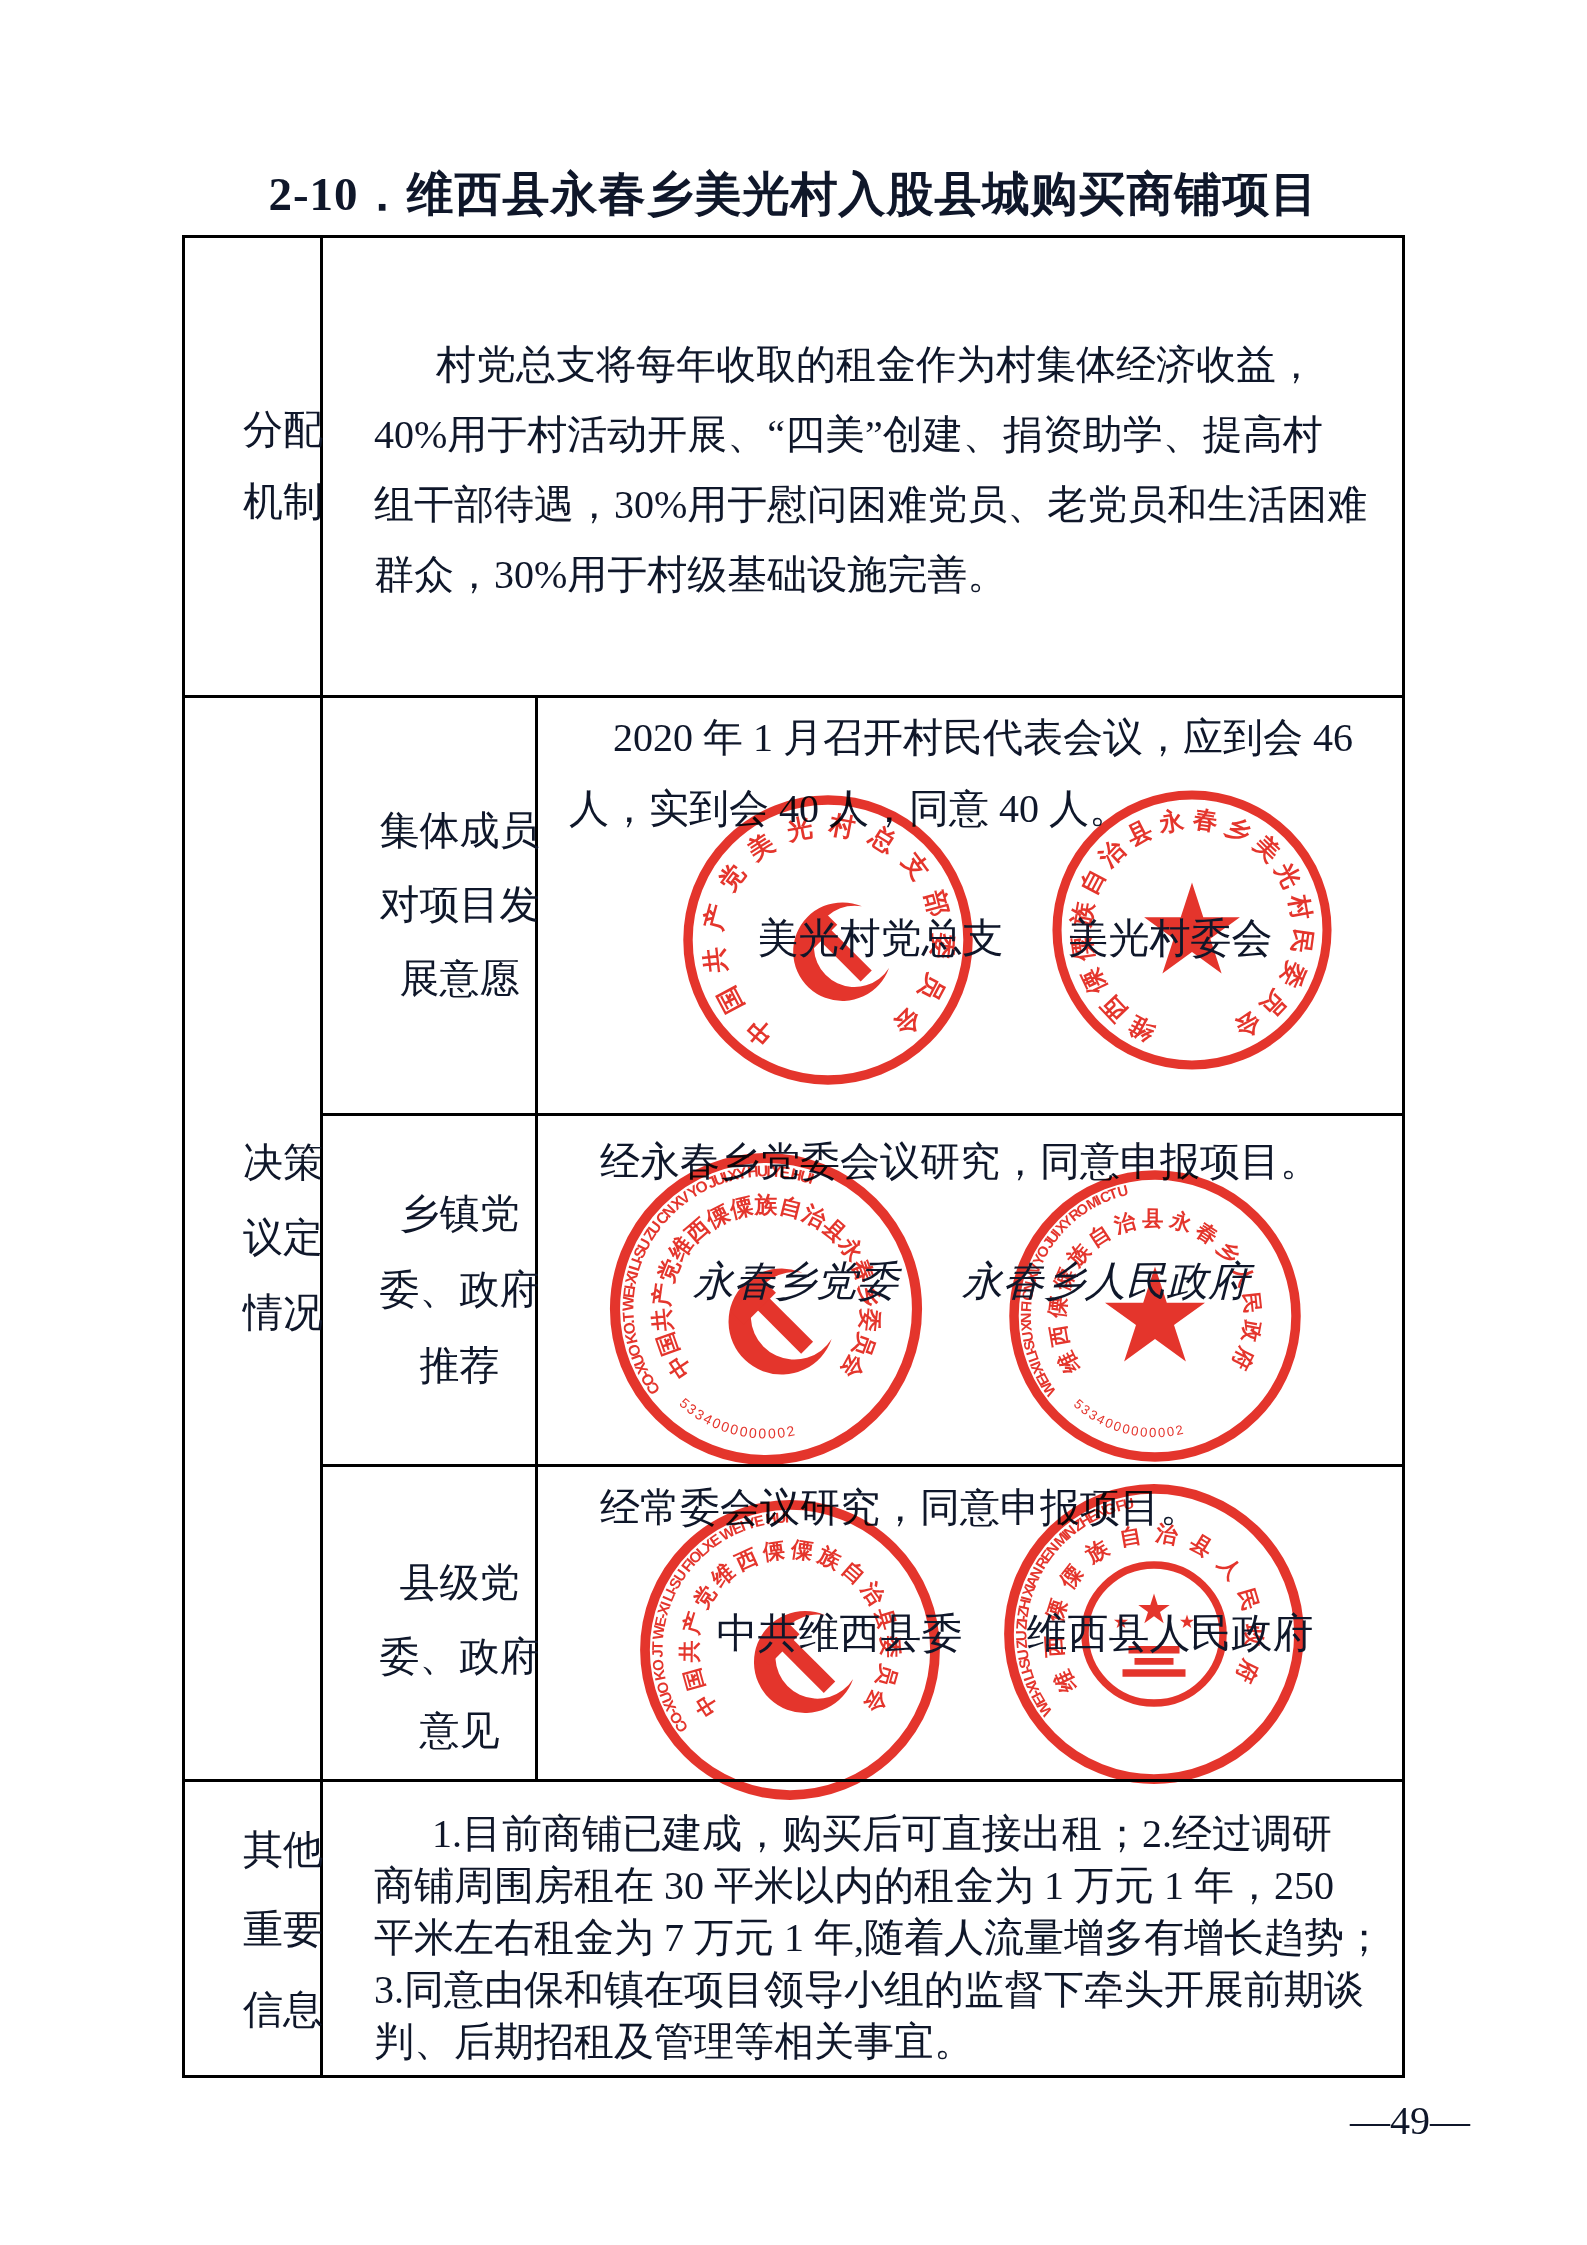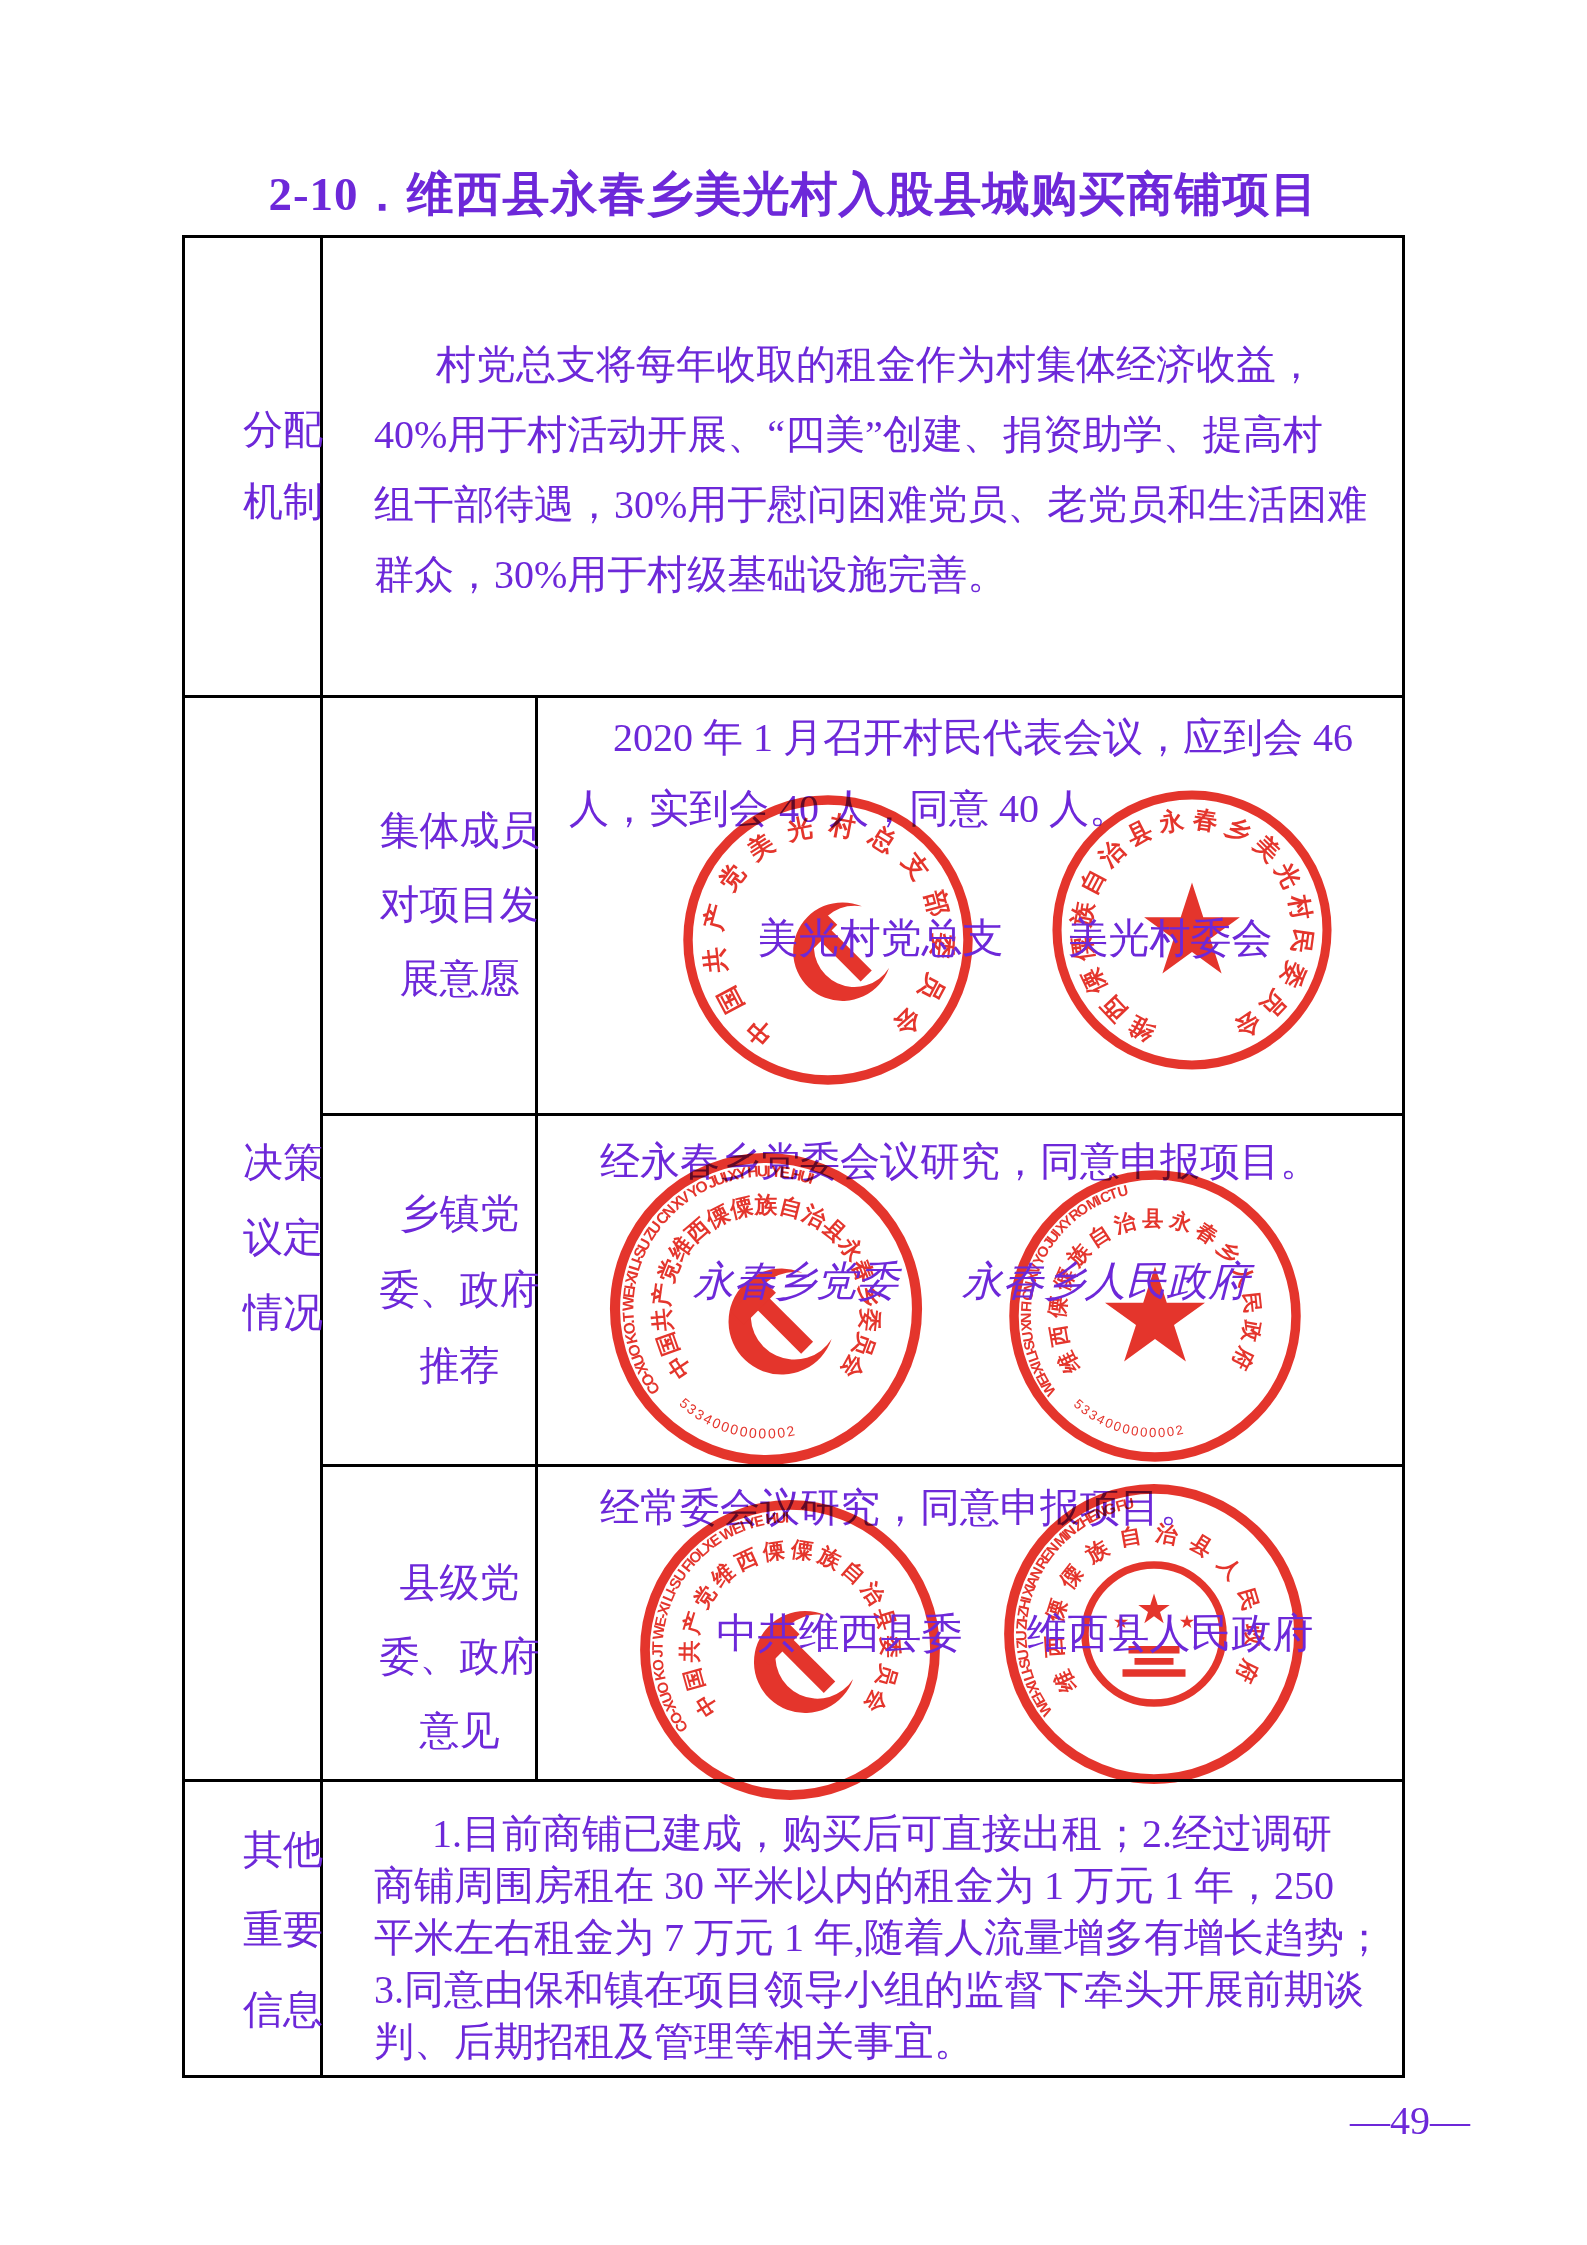--- a/index.html
+++ b/index.html
@@ -1,17 +1,17 @@
 <!DOCTYPE html>
 <html><head>
 <meta charset="utf-8">
 <style>
   html,body{margin:0;padding:0;background:#ffffff;}
   .page{position:relative;width:1587px;height:2245px;background:#fff;overflow:hidden;
-        font-family:"Liberation Serif","DejaVu Serif",serif;color:#6d28d9;}
+        font-family:"Liberation Serif","DejaVu Serif",serif;color:#0f172a;}
   .title{position:absolute;top:163px;left:0;width:1587px;text-align:center;
          font-size:47px;font-weight:bold;letter-spacing:1px;white-space:pre;
          font-family:"Liberation Serif","DejaVu Serif",serif;}
   .line{position:absolute;background:#000;z-index:1;}
   .outer{position:absolute;left:182px;top:235px;width:1223px;height:1843px;
          border:3px solid #000;box-sizing:border-box;z-index:1;}
   .lbl{position:absolute;display:flex;align-items:center;justify-content:center;
        text-align:center;white-space:pre;z-index:2;
        font-family:"Liberation Sans","DejaVu Sans",sans-serif;font-size:40px;margin-left:32px;}
   .content{position:absolute;white-space:pre;z-index:2;font-size:40px;

